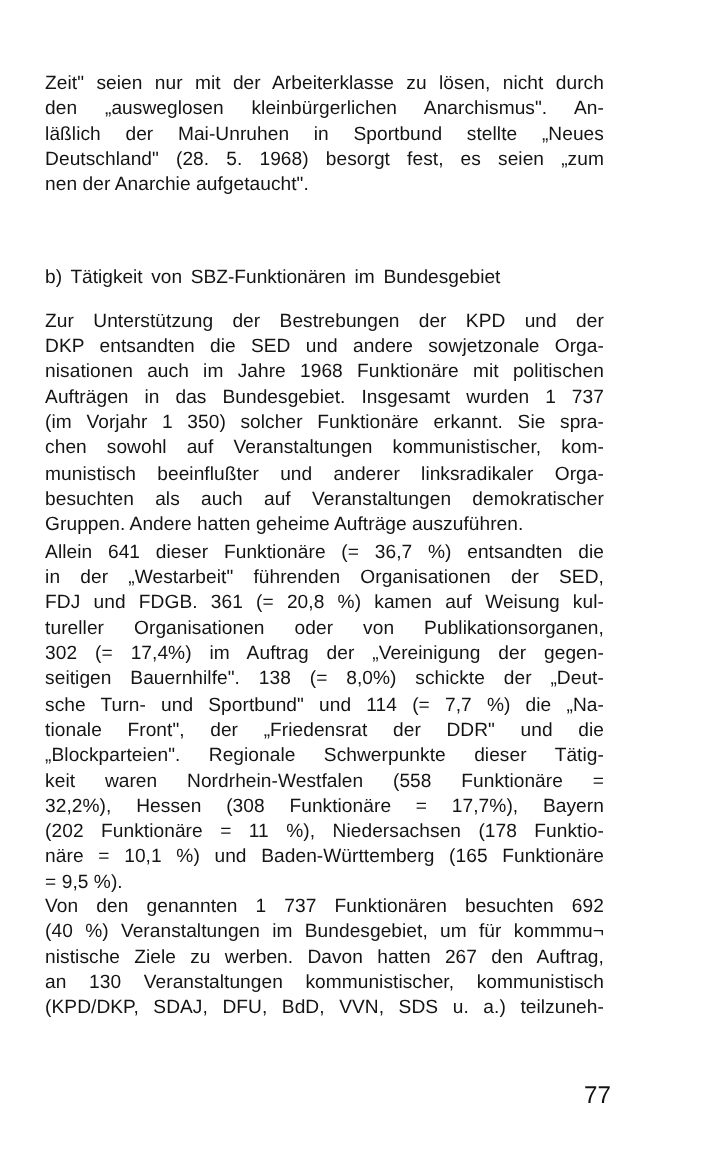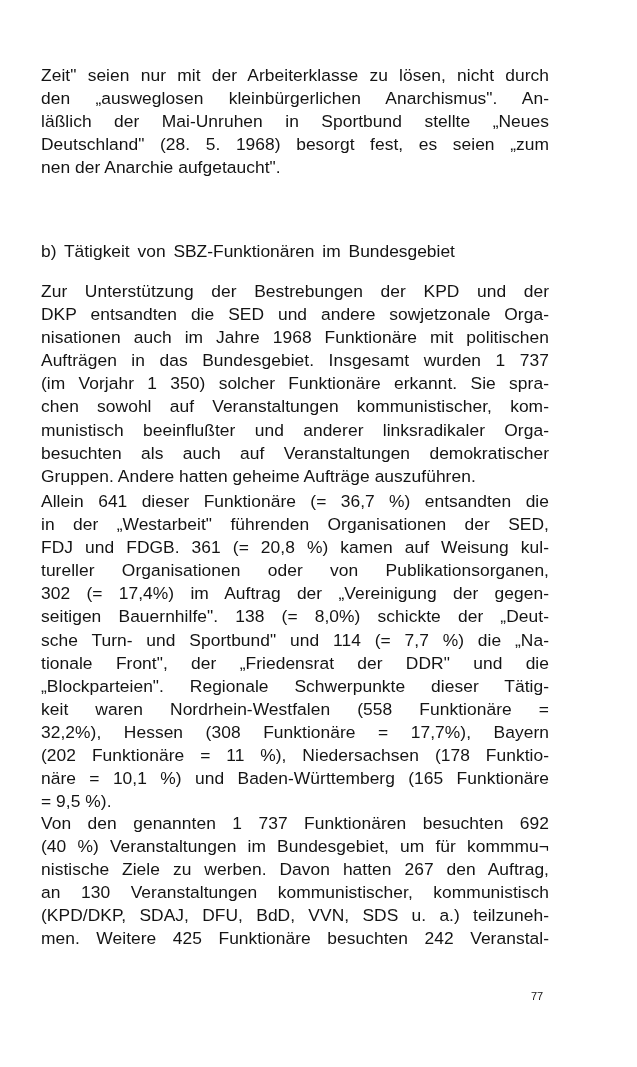--- a/index.html
+++ b/index.html
@@ -62,21 +62,21 @@
     .sec-d {
       position: absolute;
       left: 41px;
       top: 812px;
       width: 508px;
     }
     .page-number {
       position: absolute;
       left: 531px;
       top: 986px;
-      font-size: 11px;
+      font-size: 22px;
       line-height: 20px;
     }
   </style>
 </head>
 <body>
 
 <div class="page">
   <p class="para">
     <span class="ln">Zeit" seien nur mit der Arbeiterklasse zu lösen, nicht durch</span>
     <span class="ln">den „ausweglosen kleinbürgerlichen Anarchismus". An-</span>
@@ -121,17 +121,16 @@
   </p>
 </div>
 
 <div class="sec-d">
   <p class="para">
     <span class="ln">Von den genannten 1 737 Funktionären besuchten 692</span>
     <span class="ln">(40 %) Veranstaltungen im Bundesgebiet, um für kommmu¬</span>
     <span class="ln">nistische Ziele zu werben. Davon hatten 267 den Auftrag,</span>
     <span class="ln">an 130 Veranstaltungen kommunistischer, kommunistisch</span>
     <span class="ln">(KPD/DKP, SDAJ, DFU, BdD, VVN, SDS u. a.) teilzuneh-</span>
-    <span class="ln">men. Weitere 425 Funktionäre besuchten 242 Veranstal-</span>
   </p>
 </div>
 
 <div class="page-number">77</div>
 
 </body></html>

